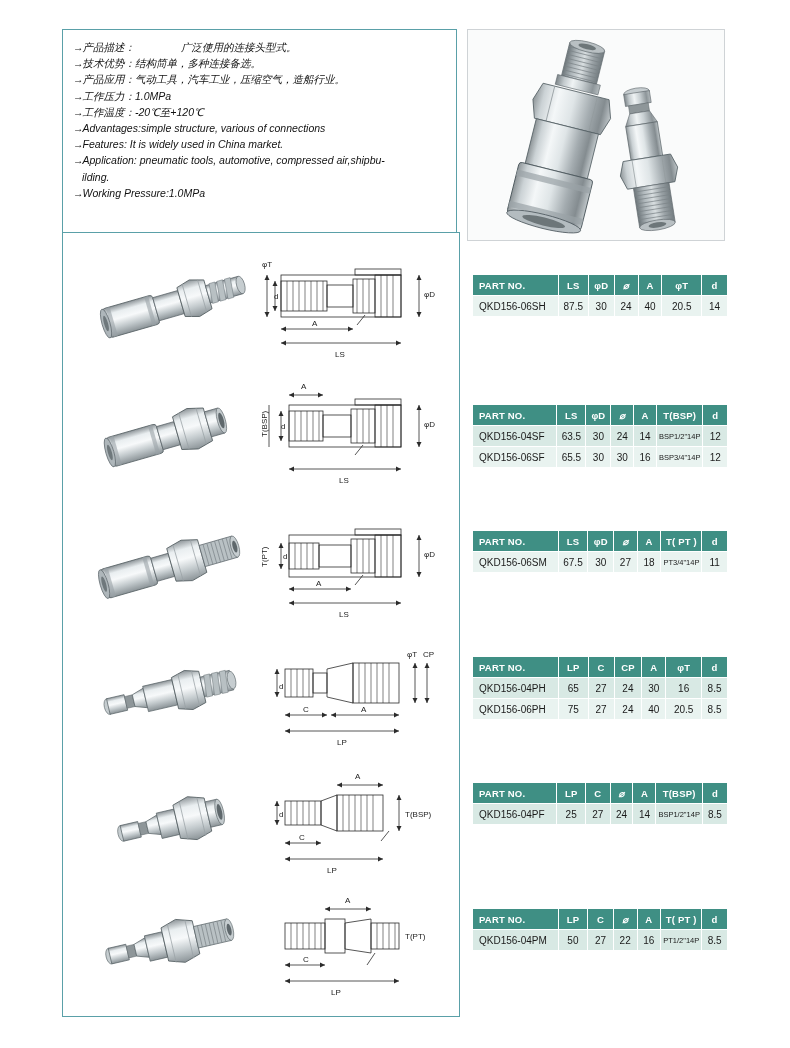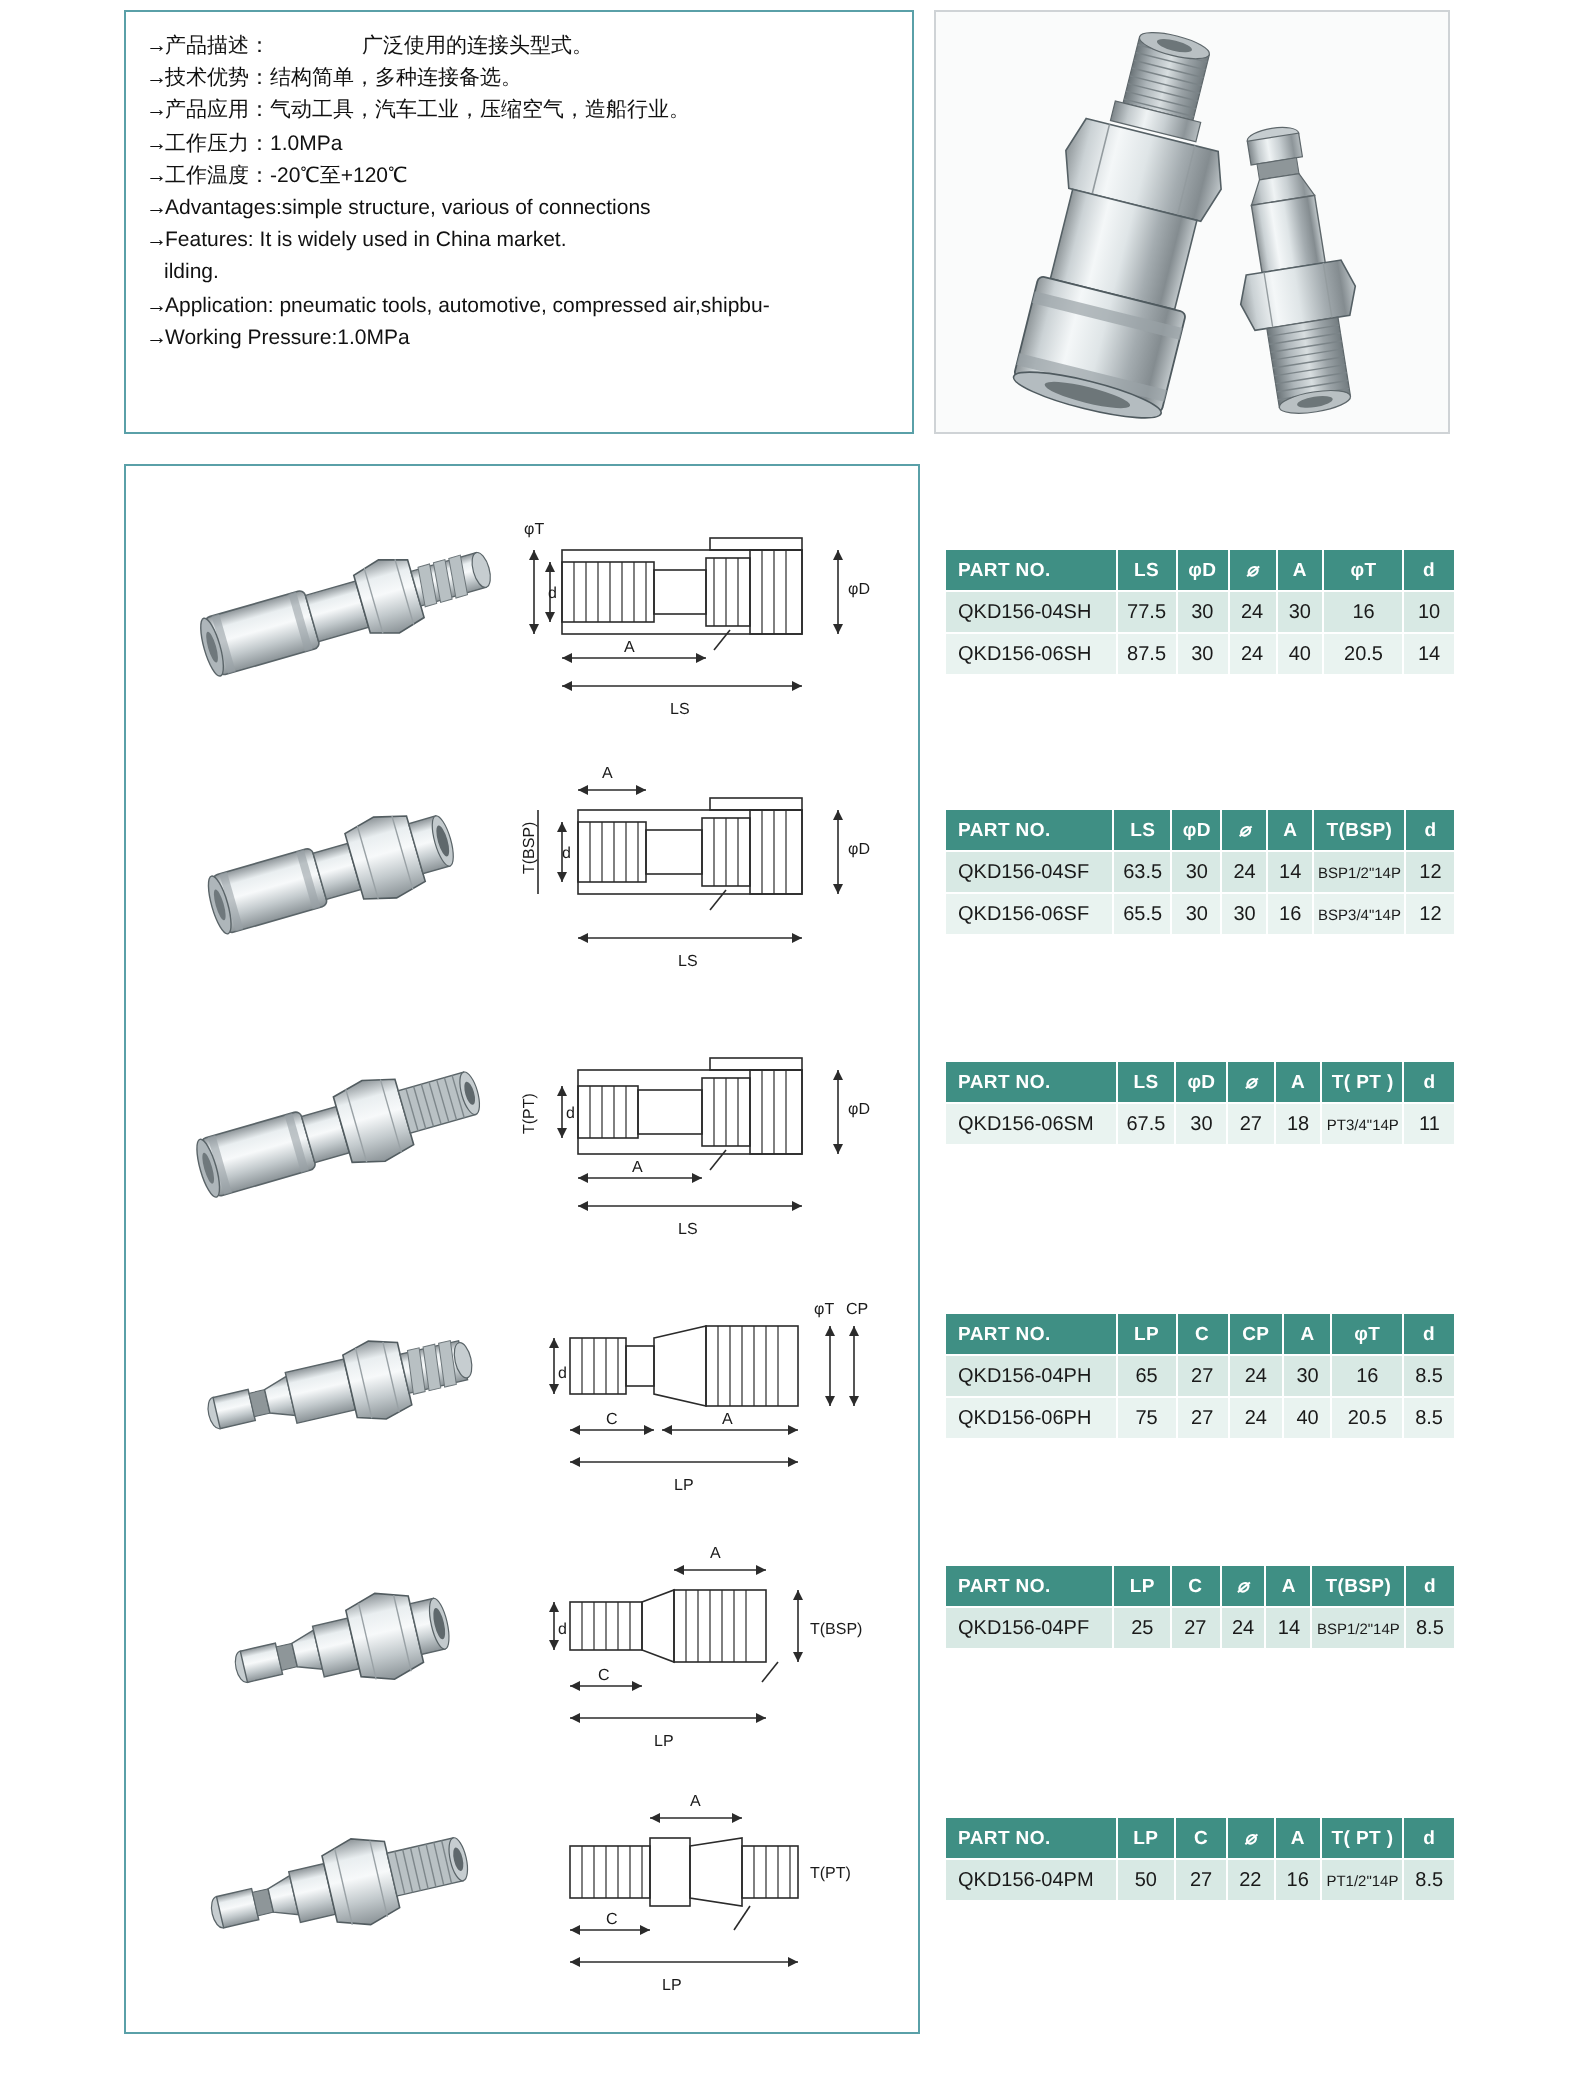--- a/index.html
+++ b/index.html
@@ -7,23 +7,23 @@
   body {
     width: 790px; height: 1048px;
     background: #ffffff;
     font-family: "Liberation Sans", sans-serif;
     position: relative;
     overflow: hidden;
   }
 
   
   #top {
-    position: absolute; left: 62px; top: 5px;
+    position: absolute; left: 62px; top: 29px;
     width: 666px; height: 228px;
-    display: flex; gap: 10px;
+    display: flex; gap: 10px; font-style: italic;
   }
   #spec-box {
     width: 395px; height: 212px;
     border: 1px solid #5aa0a8;
     padding: 9px 10px 0 10px;
     background: #fff;
   }
   .spec-line {
     font-size: 10.5px;
     color: #111;
@@ -113,25 +113,25 @@
     </div>
     <div class="spec-line">
       <span class="ar">→</span><span>工作温度：</span><span>-20℃至+120℃</span>
     </div>
     <div class="spec-line">
       <span class="ar">→</span><span>Advantages:</span><span>simple structure, various of connections</span>
     </div>
     <div class="spec-line">
       <span class="ar">→</span><span>Features:</span><span> It is widely used in China market.</span>
     </div>
+    <div class="spec-line">
+      <span class="ar">→</span><span>Application:</span><span> pneumatic tools, automotive, compressed air,shipbu-</span>
+    </div>
     <div class="spec-line indent2">
       <span>ilding.</span>
-    </div>
-    <div class="spec-line">
-      <span class="ar">→</span><span>Application:</span><span> pneumatic tools, automotive, compressed air,shipbu-</span>
     </div>
     <div class="spec-line">
       <span class="ar">→</span><span>Working Pressure:</span><span>1.0MPa</span>
     </div>
   </div>
 
   <div id="photo-box">
     <svg width="258" height="212" viewBox="0 0 258 212">
       <defs>
         <linearGradient id="mg" x1="0" y1="0" x2="1" y2="0">
@@ -707,29 +707,20 @@
       <th class="first" style="width:86px">PART NO.</th>
       <th style="width:30px">LS</th>
       <th style="width:26px">φD</th>
       <th style="width:24px" class="slash">⌀</th>
       <th style="width:24px">A</th>
       <th style="width:40px">φT</th>
       <th style="width:26px">d</th>
     </tr>
       </thead>
     <tbody>
-      <tr>
-        <td class="first">QKD156-04SH</td>
-        <td>77.5</td>
-        <td>30</td>
-        <td>24</td>
-        <td>30</td>
-        <td>16</td>
-        <td>10</td>
-      </tr>
       <tr class="alt">
         <td class="first">QKD156-06SH</td>
         <td>87.5</td>
         <td>30</td>
         <td>24</td>
         <td>40</td>
         <td>20.5</td>
         <td>14</td>
       </tr>
     </tbody>

